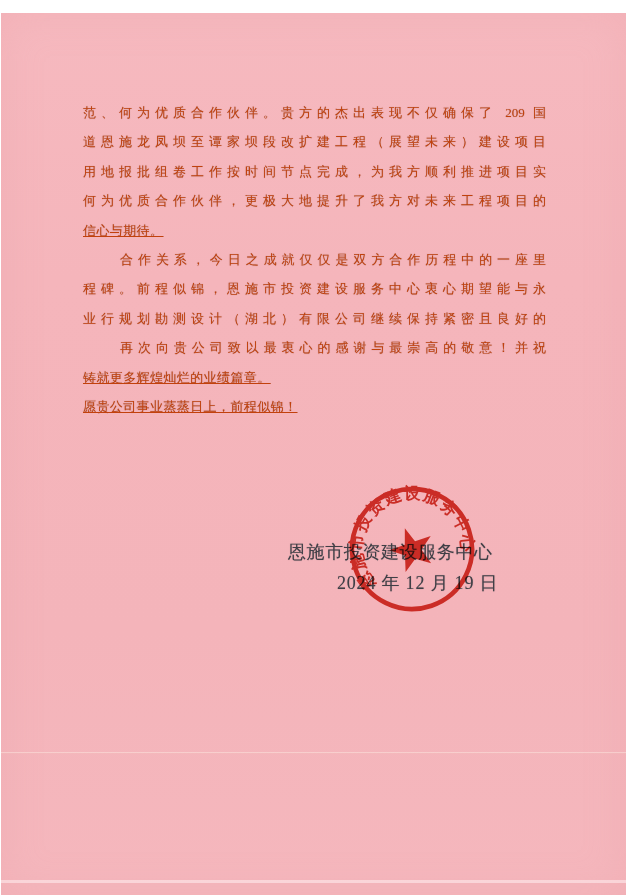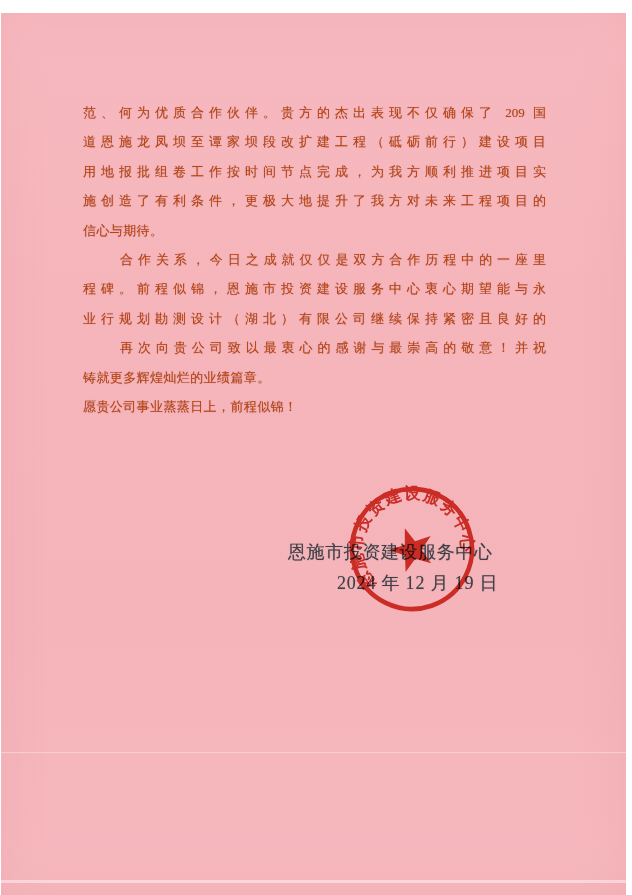--- a/index.html
+++ b/index.html
@@ -44,20 +44,21 @@
   }
   .line {
     height: 29.4px;
     text-align: justify;
     text-align-last: justify;
     text-justify: inter-character;
   }
   .line.short {
     text-align-last: left;
     letter-spacing: 0.4px;
+    text-decoration: underline;
   }
   .line.indent { text-indent: 37px; }
   
   .signature {
     position: absolute;
     left: 288px; top: 540px;
     width: 206px;
     color: #3f3f46;
     font-size: 18px;
     letter-spacing: 0.6px;
@@ -88,23 +89,23 @@
 </head>
 <body>
 
 <div class="paper">
   <div class="crease"></div>
   <div class="bottom-edge"></div>
 </div>
 
 <div class="letter-body">
   <div class="line">范、何为优质合作伙伴。贵方的杰出表现不仅确保了 209 国</div>
-  <div class="line">道恩施龙凤坝至谭家坝段改扩建工程（砥砺前行）建设项目</div>
+  <div class="line">道恩施龙凤坝至谭家坝段改扩建工程（展望未来）建设项目</div>
   <div class="line">用地报批组卷工作按时间节点完成，为我方顺利推进项目实</div>
-  <div class="line">施创造了有利条件，更极大地提升了我方对未来工程项目的</div>
+  <div class="line">何为优质合作伙伴，更极大地提升了我方对未来工程项目的</div>
   <div class="line short">信心与期待。</div>
   <div class="line indent">合作关系，今日之成就仅仅是双方合作历程中的一座里</div>
   <div class="line">程碑。前程似锦，恩施市投资建设服务中心衷心期望能与永</div>
   <div class="line">业行规划勘测设计（湖北）有限公司继续保持紧密且良好的</div>
   <div class="line indent">再次向贵公司致以最衷心的感谢与最崇高的敬意！并祝</div>
   <div class="line short">铸就更多辉煌灿烂的业绩篇章。</div>
   <div class="line short">愿贵公司事业蒸蒸日上，前程似锦！</div>
 </div>
 
 <div class="signature">恩施市投资建设服务中心</div>

